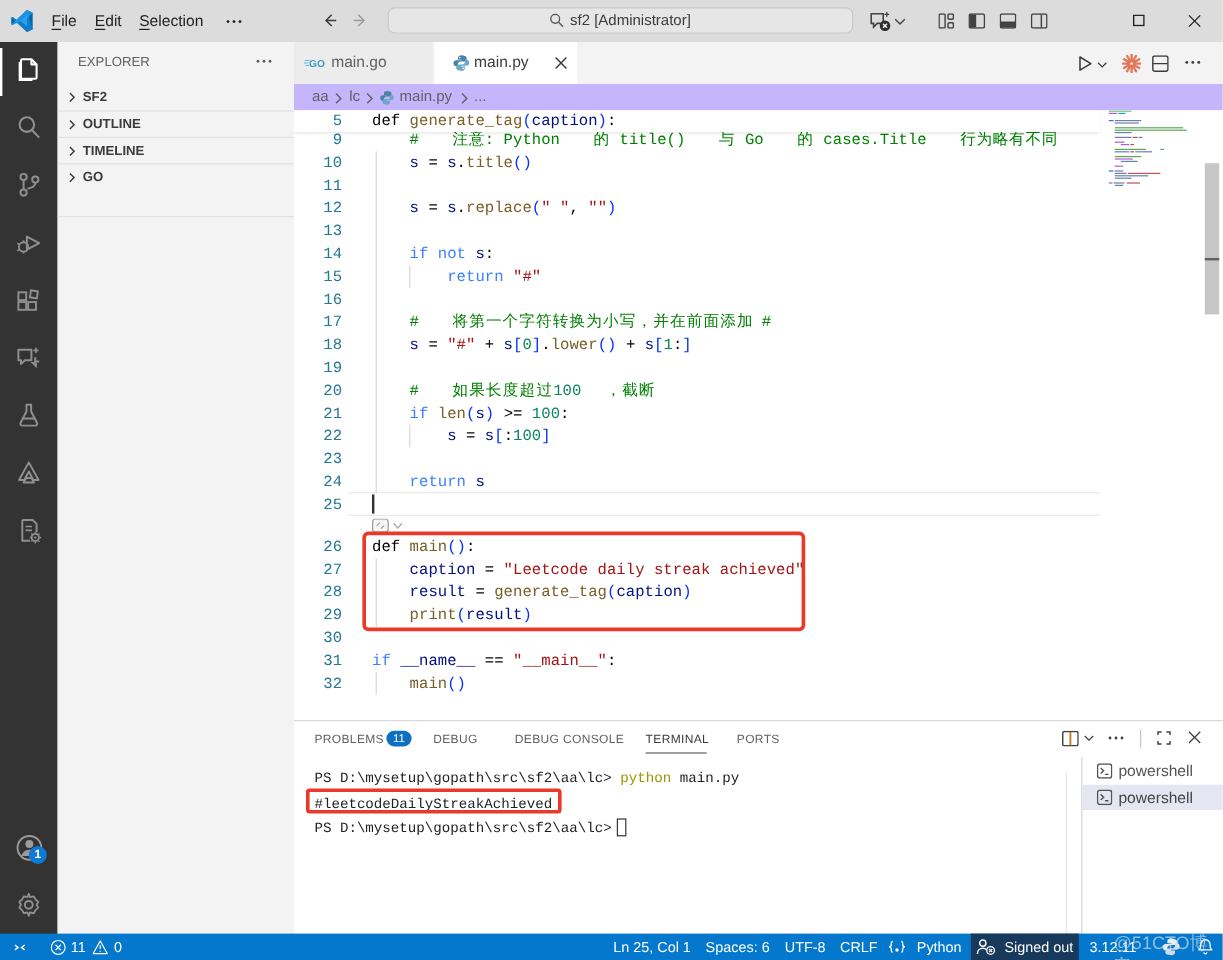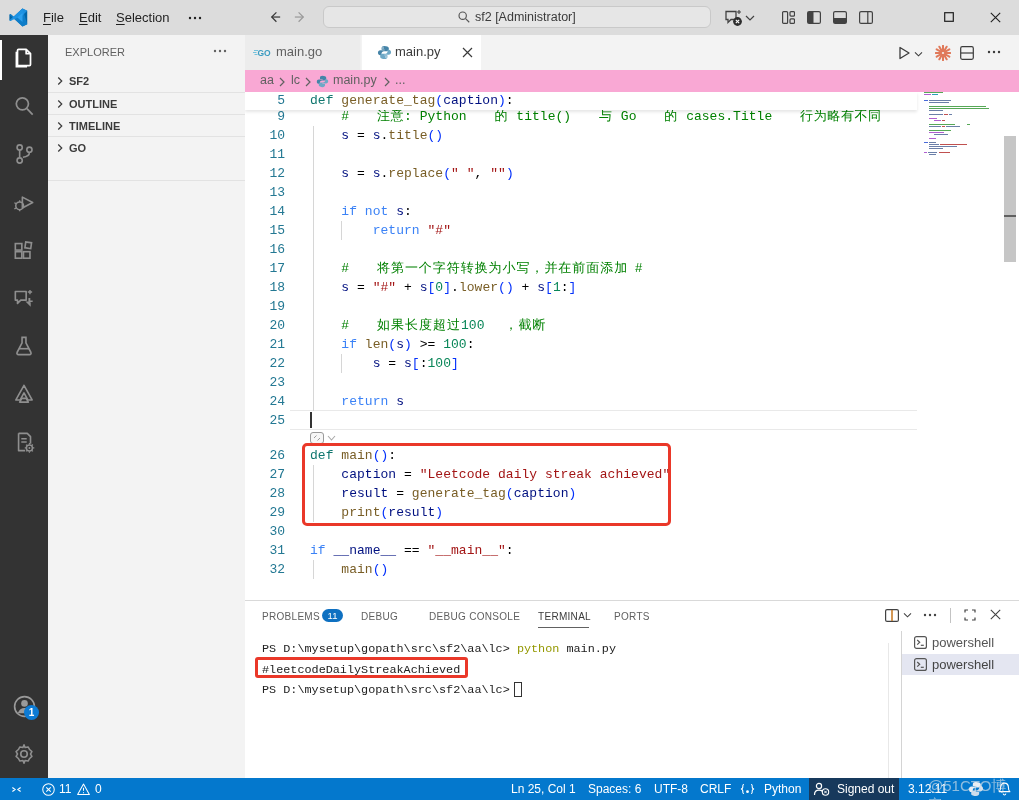--- a/index.html
+++ b/index.html
@@ -24,29 +24,29 @@
   .sect { position:absolute; left:0; width:197px; height:22px; border-top:1px solid #e2e2e2;
      font-size:11px; font-weight:bold; color:#3b3b3b; line-height:22px; }
   .sect .chev { position:absolute; left:5px; top:4px; }
   .sect .lbl { position:absolute; left:21px; top:0; }
 
   
   #tabstrip { position:absolute; left:245px; top:35px; width:774px; height:35px; background:#f3f3f3; }
   .tab { position:absolute; top:0; height:35px; font-size:13px; }
 
   
-  #breadcrumb { position:absolute; left:245px; top:70px; width:774px; height:22px; background:#f9a8d4;
+  #breadcrumb { position:absolute; left:245px; top:70px; width:774px; height:22px; background:#c4b5fd;
      font-size:12.5px; color:#616161; }
 
   
   #editor { position:absolute; left:245px; top:92px; width:774px; height:508px; background:#ffffff; overflow:hidden; }
   .ln { position:absolute; width:40px; text-align:right; font-size:13px; color:#237893; font-family:"Liberation Mono",monospace; }
   .cl i { font-style:normal; }
   .cl { position:absolute; left:65px; white-space:pre; font-size:13px; line-height:19px; font-family:"Liberation Mono",monospace; letter-spacing:0.03px; color:#000; }
-  .kb { color:#0f766e; }  
+  .kb { color:#000000; }  
   .kp { color:#3b82f6; }  
   .fn { color:#795e26; }  
   .vr { color:#001080; }  
   .st { color:#a31515; }  
   .cm { color:#008000; }  
   .nm { color:#098658; }  
   .br { color:#0431fa; }  
   .op { color:#000000; }
   .cjk { display:inline-block; overflow:hidden; vertical-align:top; white-space:nowrap; letter-spacing:0.6px;margin-left:20px; }
 

